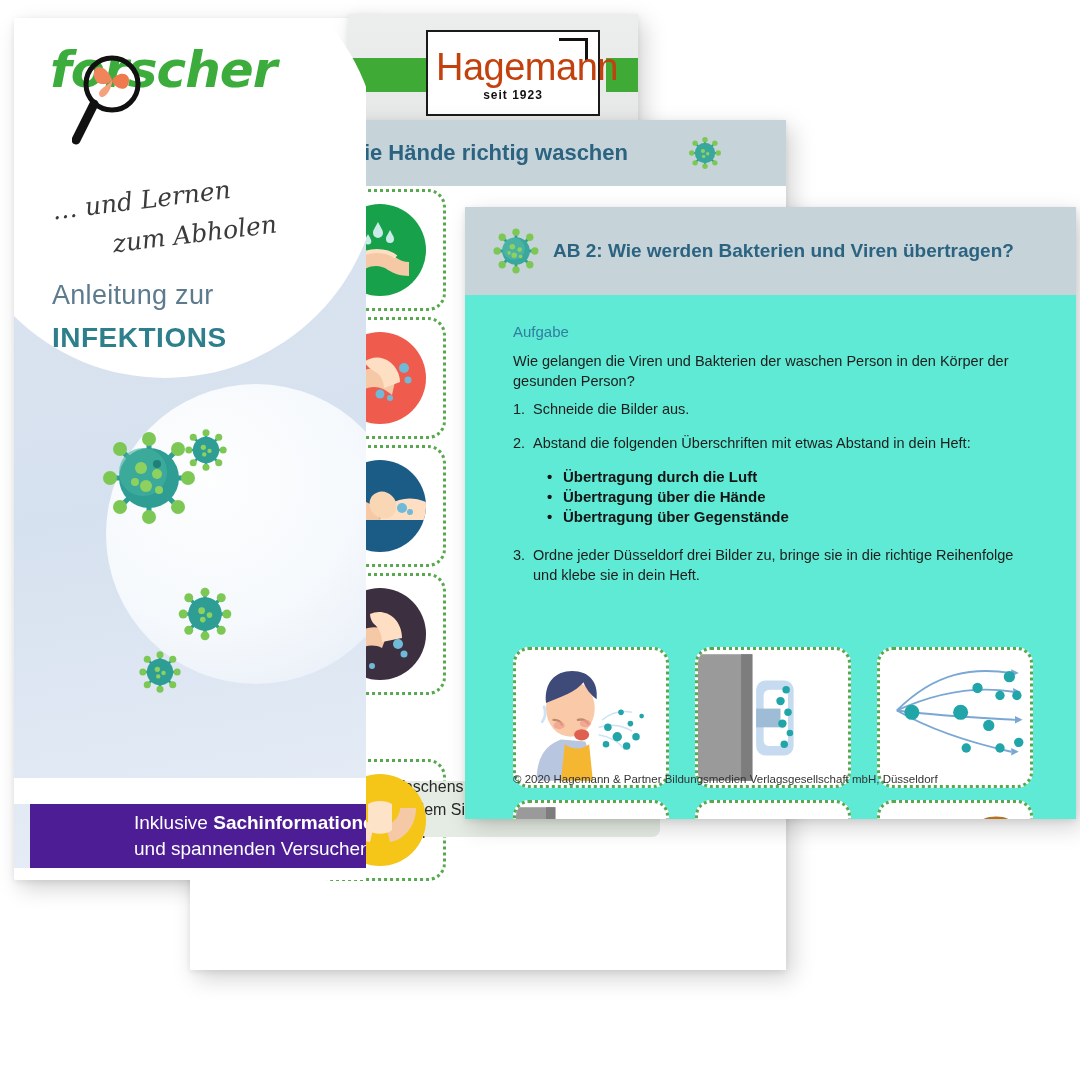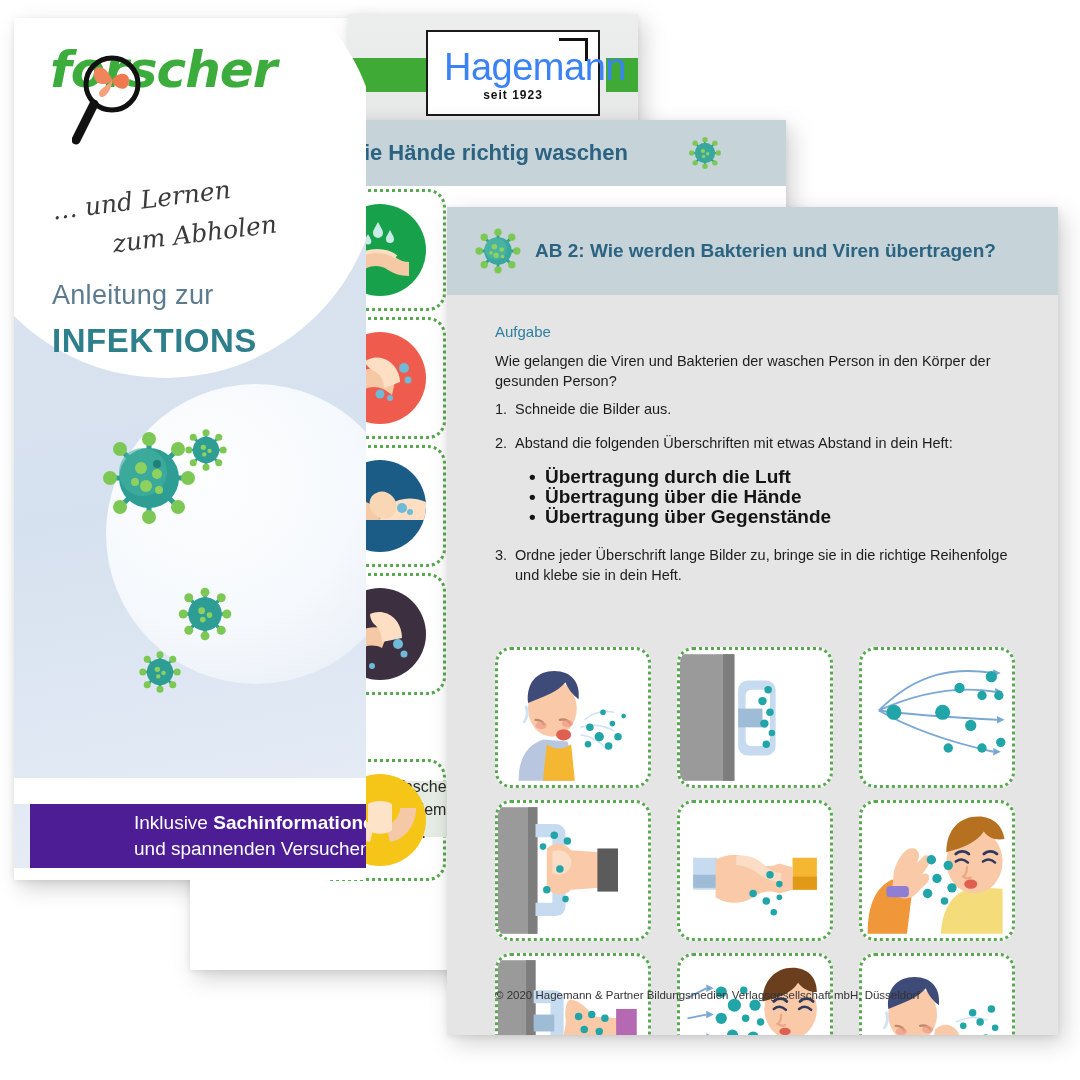--- a/index.html
+++ b/index.html
@@ -62,21 +62,21 @@
     transform:rotate(-7deg);white-space:nowrap;
   }
   .bro-script .l2{margin-left:56px;display:block;}
 
   .bro-heading{
     position:absolute;left:38px;top:262px;z-index:6;
     font-size:27px;color:#5c7b8e;letter-spacing:.3px;white-space:nowrap;
   }
   .bro-title{
     position:absolute;left:38px;top:304px;z-index:6;
-    font-size:33px;font-weight:bold;color:#2e7f8c;letter-spacing:.5px;white-space:nowrap;
+    font-size:28px;font-weight:bold;color:#2e7f8c;letter-spacing:.5px;white-space:nowrap;
   }
   .bro-strip{
     position:absolute;left:16px;top:786px;width:100%;height:64px;background:#4c1d95;z-index:6;
     display:flex;align-items:center;
   }
   .bro-strip span{
     color:#fff;font-size:19px;line-height:26px;padding-left:52px;white-space:nowrap;
   }
   .bro-strip b{font-weight:bold;}
   .bro-white-bottom{position:absolute;left:0;top:850px;width:100%;height:30px;background:#fff;z-index:7;}
@@ -90,22 +90,22 @@
     background:linear-gradient(180deg,#eceded 0%,#e6e8e8 100%);
   }
   #headerband .gbar{position:absolute;background:#3faa35;height:34px;}
   #headerband .gbar.left{left:-8px;top:44px;width:92px;}
   #headerband .gbar.right{left:258px;top:44px;width:46px;}
   #headerband .hbox{
     position:absolute;left:78px;top:16px;width:170px;height:82px;background:#fff;
     border:2px solid #1a1a1a;
   }
   #headerband .hname{
-    position:absolute;left:16px;top:14px;width:154px;text-align:center;
-    font-family:"Liberation Sans", sans-serif;font-size:38px;color:#3b82f6;letter-spacing:-.5px;
+    position:absolute;left:8px;top:14px;width:154px;text-align:center;
+    font-family:"Liberation Sans", sans-serif;font-size:38px;color:#c2410c;letter-spacing:-.5px;
   }
   #headerband .hsub{
     position:absolute;left:0;top:56px;width:170px;text-align:center;
     font-size:12px;color:#111;letter-spacing:1px;font-weight:bold;
   }
   #headerband .corner{
     position:absolute;right:10px;top:6px;width:26px;height:20px;
     border-top:3px solid #111;border-right:3px solid #111;
   }
 
@@ -137,42 +137,42 @@
   .circimg{width:92px;height:92px;border-radius:50%;position:relative;overflow:hidden;}
   .tipbar{
     position:absolute;left:40px;top:595px;width:430px;height:56px;
     background:#e5ece3;border-radius:8px;
     display:flex;align-items:center;padding:0 18px;box-sizing:border-box;
   }
   .tipbar span{font-size:16px;color:#272727;line-height:23px;}
 
   
   #sheet1{
-    left:447px;top:207px;width:611px;height:828px;
+    left:465px;top:207px;width:611px;height:612px;
   }
   #sheet1 .hdr{
     position:absolute;left:0;top:0;width:100%;height:88px;background:#c6d4da;
     display:flex;align-items:center;padding-left:28px;box-sizing:border-box;
   }
   #sheet1 .hdr .txt{margin-left:14px;}
   #sheet1 .hdr .t1{font-size:19px;font-weight:bold;color:#2b6380;white-space:nowrap;}
   #sheet1 .hdr .t2{font-size:16px;color:#3b7a95;margin-top:8px;white-space:nowrap;}
-  .body1{position:absolute;left:0;top:88px;width:100%;bottom:0;background:#e5e5e5;}
+  .body1{position:absolute;left:0;top:88px;width:100%;bottom:0;background:#5eead4;}
   .aufgabe{
     position:absolute;left:48px;top:28px;font-size:15px;color:#2f7fa0;
   }
   .ptext{
     position:absolute;left:48px;top:56px;width:518px;
     font-size:14.5px;color:#1d1d1d;line-height:20px;
   }
   .olist{position:absolute;left:48px;top:104px;width:520px;}
   .oitem{display:flex;font-size:14.5px;color:#1d1d1d;line-height:20px;margin-bottom:14px;}
   .oitem .n{width:20px;flex:0 0 auto;}
   .bullets{margin:10px 0 0 34px;}
-  .bullets div{font-size:19px;font-weight:bold;color:#141414;line-height:20px;}
+  .bullets div{font-size:15px;font-weight:bold;color:#141414;line-height:20px;}
   .bullets div::before{content:"\2022";display:inline-block;width:16px;}
   .grid{
     position:absolute;left:48px;top:352px;width:520px;
     display:grid;grid-template-columns:repeat(3,1fr);gap:12px 26px;
   }
   .cell{
     height:135px;border:3px dotted #58a84f;border-radius:16px;background:#fff;
     position:relative;overflow:hidden;
   }
   .footer1{
@@ -555,21 +555,21 @@
           <span class="n">2.</span>
           <span>Abstand die folgenden Überschriften mit etwas Abstand in dein Heft:</span>
         </div>
         <div class="bullets">
           <div>Übertragung durch die Luft</div>
           <div>Übertragung über die Hände</div>
           <div>Übertragung über Gegenstände</div>
         </div>
         <div class="oitem" style="margin-top:18px;">
           <span class="n">3.</span>
-          <span>Ordne jeder Überschrift lange Bilder zu, bringe sie in die richtige Reihenfolge und klebe sie in dein Heft.</span>
+          <span>Ordne jeder Düsseldorf drei Bilder zu, bringe sie in die richtige Reihenfolge und klebe sie in dein Heft.</span>
         </div>
       </div>
 
       <div class="grid">
 
         <div class="cell">
           <svg width="100%" height="100%" viewBox="0 0 160 135">
             <path d="M22 135c0-26 10-38 26-44l26 2c4 10 6 26 6 42z" fill="#b9c6e0"></path>
             <path d="M52 96c8 6 18 6 26 0l4 39H48z" fill="#f5b731"></path>
             <ellipse cx="58" cy="58" rx="26" ry="30" fill="#f9c9a8"></ellipse>

